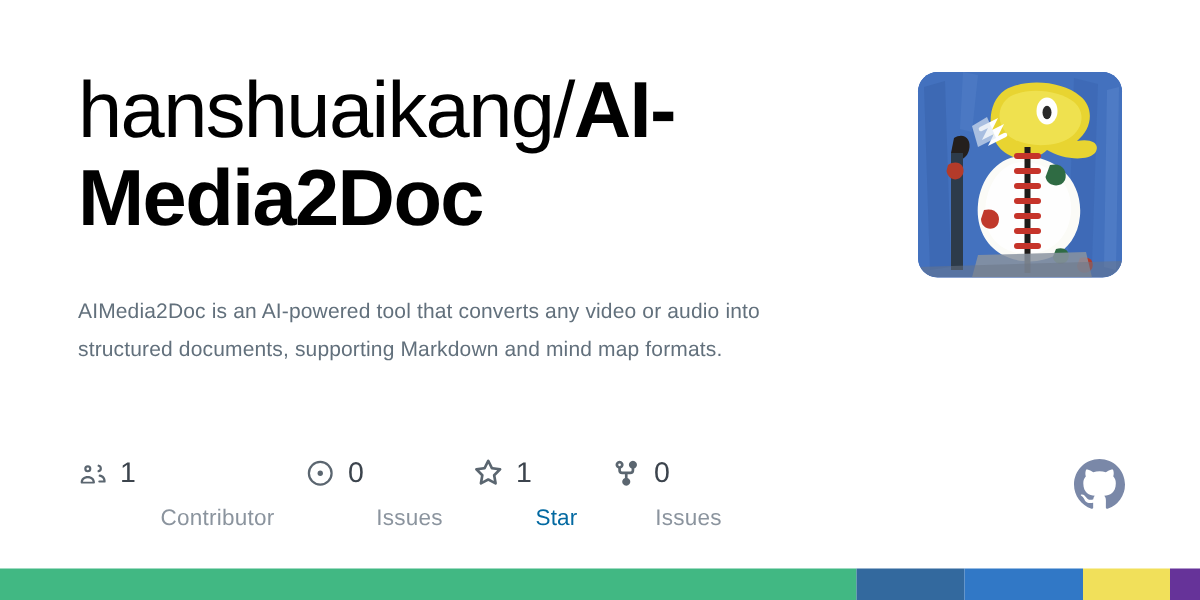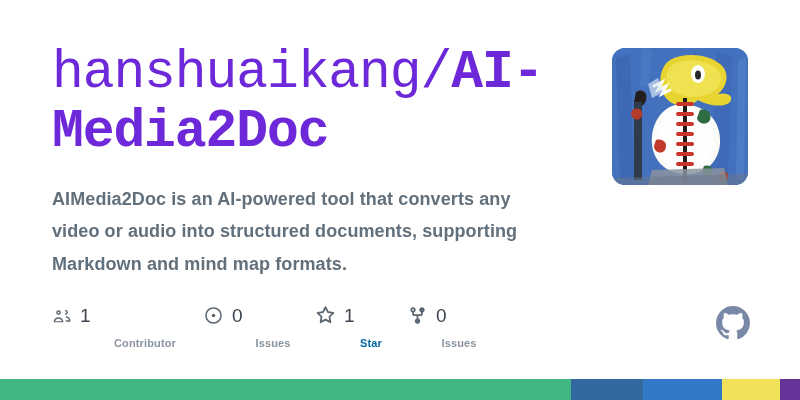--- a/index.html
+++ b/index.html
@@ -28,43 +28,42 @@
   .content {
     position: absolute;
     left: 52px;
     top: 44px;
     width: 540px;
   }
 
   .repo-title {
     font-size: 53px;
     line-height: 1.12;
-    color: #6d28d9;
+    color: #000000;
     letter-spacing: -1.1px;
     font-weight: 400;
     margin: 0;
     word-break: break-word;
-    font-family: Liberation Mono, monospace;
   }
   .repo-title .owner {
     font-weight: 400;
   }
   .repo-title .slash {
     font-weight: 400;
   }
   .repo-title .name {
     font-weight: 700;
   }
 
   .description {
-    margin: 20px 0 0 0;
-    font-size: 18px;
+    margin: 32px 0 0 0;
+    font-size: 14px;
     line-height: 1.82;
     color: #62707c;
-    font-weight: 700;
+    font-weight: 400;
     letter-spacing: 0.1px;
     max-width: 500px;
   }
 
   
   .stats {
     position: absolute;
     left: 52px;
     top: 303px;
     display: flex;
@@ -93,23 +92,23 @@
     display: block;
   }
   .stat-value {
     font-size: 19px;
     color: #3c444d;
     font-weight: 400;
     line-height: 1;
   }
   .stat-label {
     margin-top: 10px;
-    font-size: 11px;
+    font-size: 15px;
     color: #8b949e;
-    font-weight: 700;
+    font-weight: 400;
     letter-spacing: 0.15px;
     white-space: nowrap;
   }
 
   
   .stat-contributor { width: 152px; }
   .stat-issues      { width: 112px; }
   .stat-star        { width: 92px;  }
   .stat-forks       { width: 80px;  }
 

